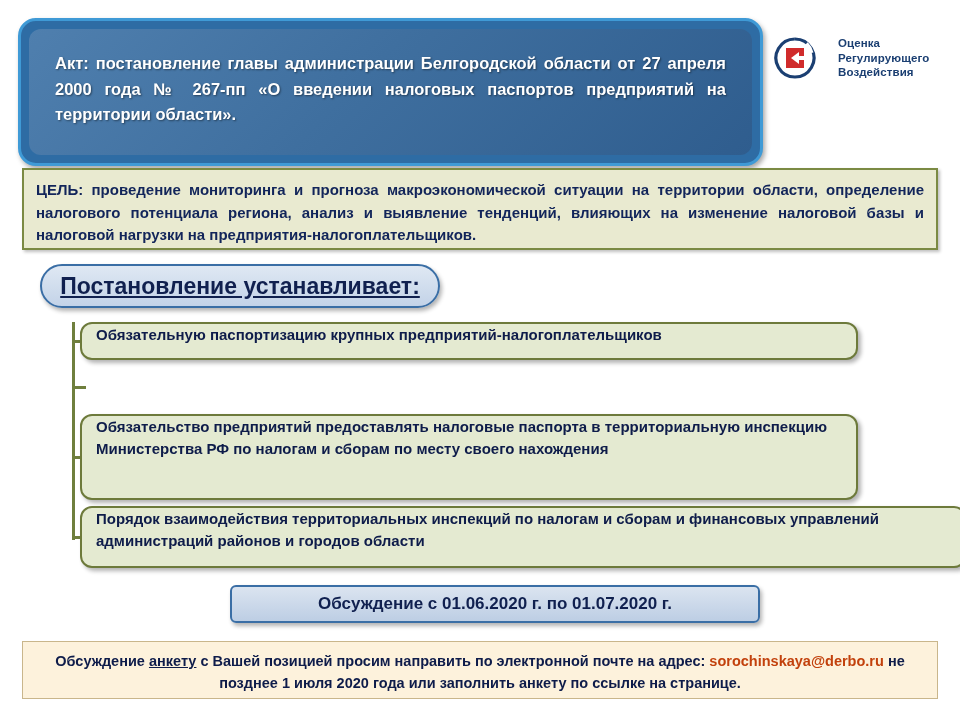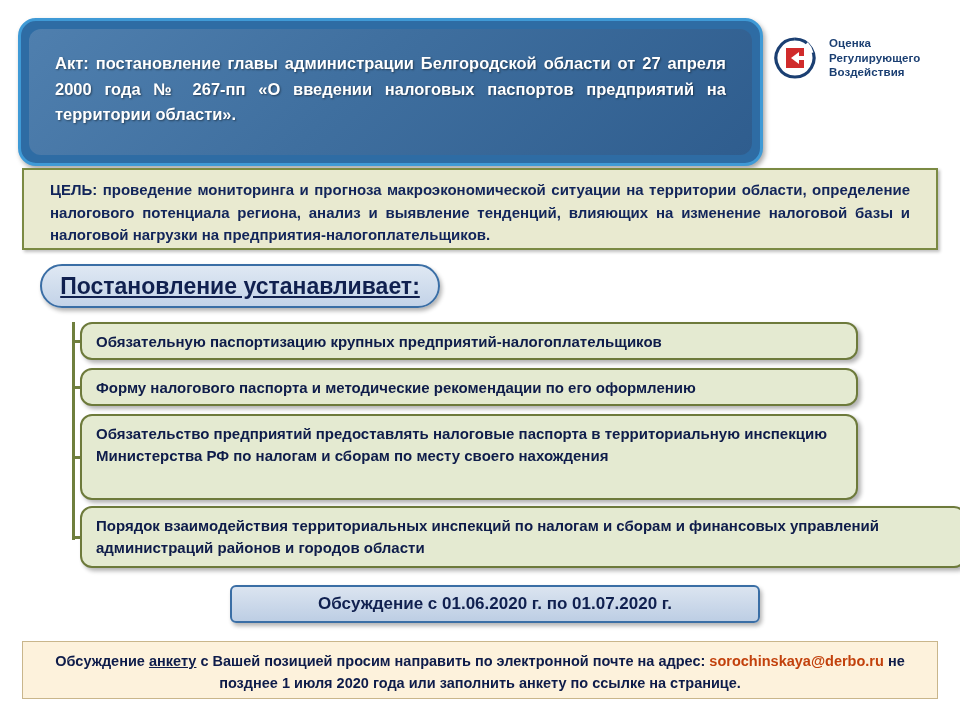--- a/index.html
+++ b/index.html
@@ -57,21 +57,21 @@
 
   
   .logo {
     position: absolute;
     left: 773px;
     top: 28px;
     width: 172px;
     height: 60px;
     display: flex;
     align-items: center;
-    gap: 12px;
+    gap: 21px;
   }
   .logo-mark {
     width: 44px;
     height: 44px;
     position: relative;
     flex: none;
   }
   .logo-text {
     font-size: 11.5px;
     font-weight: bold;
@@ -83,21 +83,21 @@
   
   .goal {
     position: absolute;
     left: 22px;
     top: 168px;
     width: 916px;
     height: 82px;
     background: #e9ead0;
     border: 2px solid #7b8a43;
     box-sizing: border-box;
-    padding: 9px 26px;
+    padding: 9px 12px;
     box-shadow: 2px 2px 3px rgba(0,0,0,0.25);
   }
   .goal-text {
     font-size: 15px;
     line-height: 1.5;
     color: #12255a;
     font-weight: bold;
     text-align: justify;
   }
   .goal-text .lead { color: #12255a; }
@@ -143,21 +143,21 @@
   }
 
   
   .item {
     position: absolute;
     left: 80px;
     background: #e4ead1;
     border: 2px solid #6d7a3b;
     border-radius: 12px;
     box-sizing: border-box;
-    padding: 7px 14px;
+    padding: 0 14px;
     box-shadow: 3px 3px 4px rgba(0,0,0,0.3);
   }
   .item-text {
     font-size: 15px;
     line-height: 1.45;
     color: #0e1c4a;
     font-weight: bold;
   }
   .item-1 { top: 322px; width: 778px; height: 38px; }
   .item-2 { top: 368px; width: 778px; height: 38px; }
@@ -248,23 +248,20 @@
 
   <div class="spine"></div>
   <div class="tick" style="top:340px"></div>
   <div class="tick" style="top:386px"></div>
   <div class="tick" style="top:456px"></div>
   <div class="tick" style="top:536px"></div>
 
   <div class="item item-1">
     <div class="item-text">Обязательную паспортизацию крупных предприятий-налогоплательщиков</div>
   </div>
-  <div class="item item-2">
-    <div class="item-text">Форму налогового паспорта и методические рекомендации по его оформлению</div>
-  </div>
   <div class="item item-3">
     <div class="item-text">Обязательство предприятий предоставлять налоговые паспорта в территориальную инспекцию Министерства РФ по налогам и сборам по месту своего нахождения</div>
   </div>
   <div class="item item-4">
     <div class="item-text">Порядок взаимодействия территориальных инспекций по налогам и сборам и финансовых управлений администраций районов и городов области</div>
   </div>
 
   <div class="discussion">
     <span class="discussion-text">Обсуждение с 01.06.2020 г. по 01.07.2020 г.</span>
   </div>

